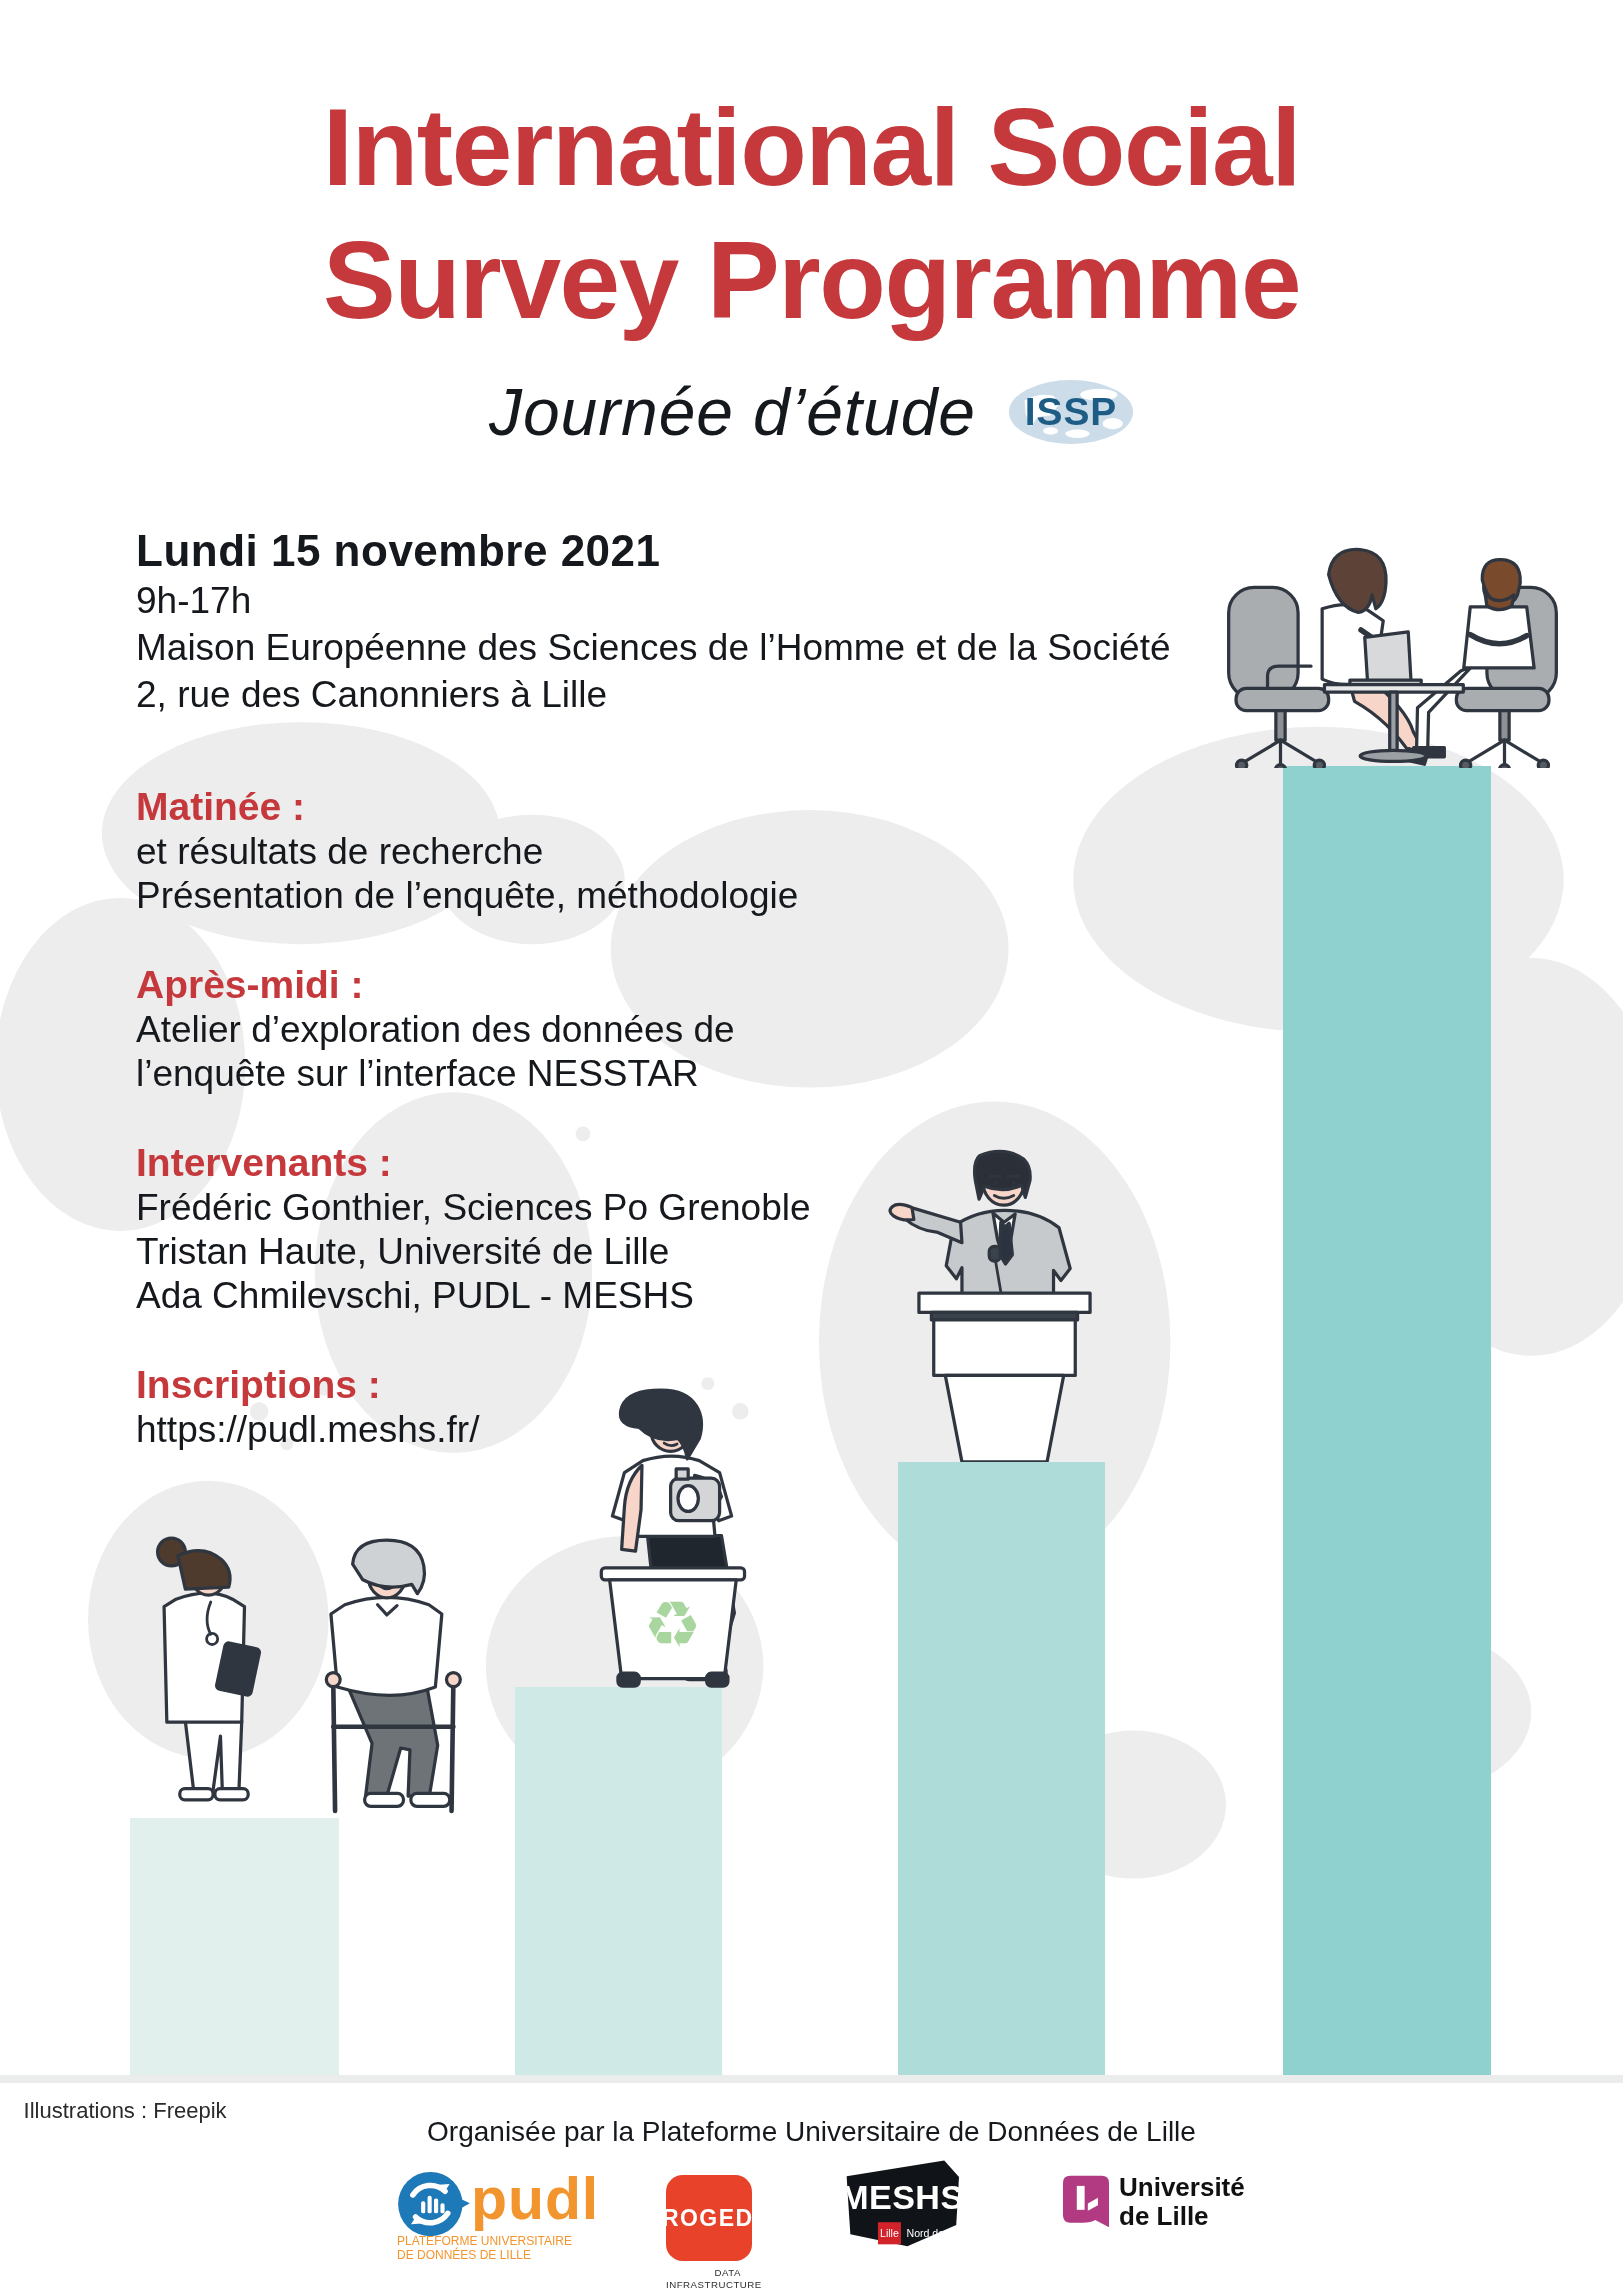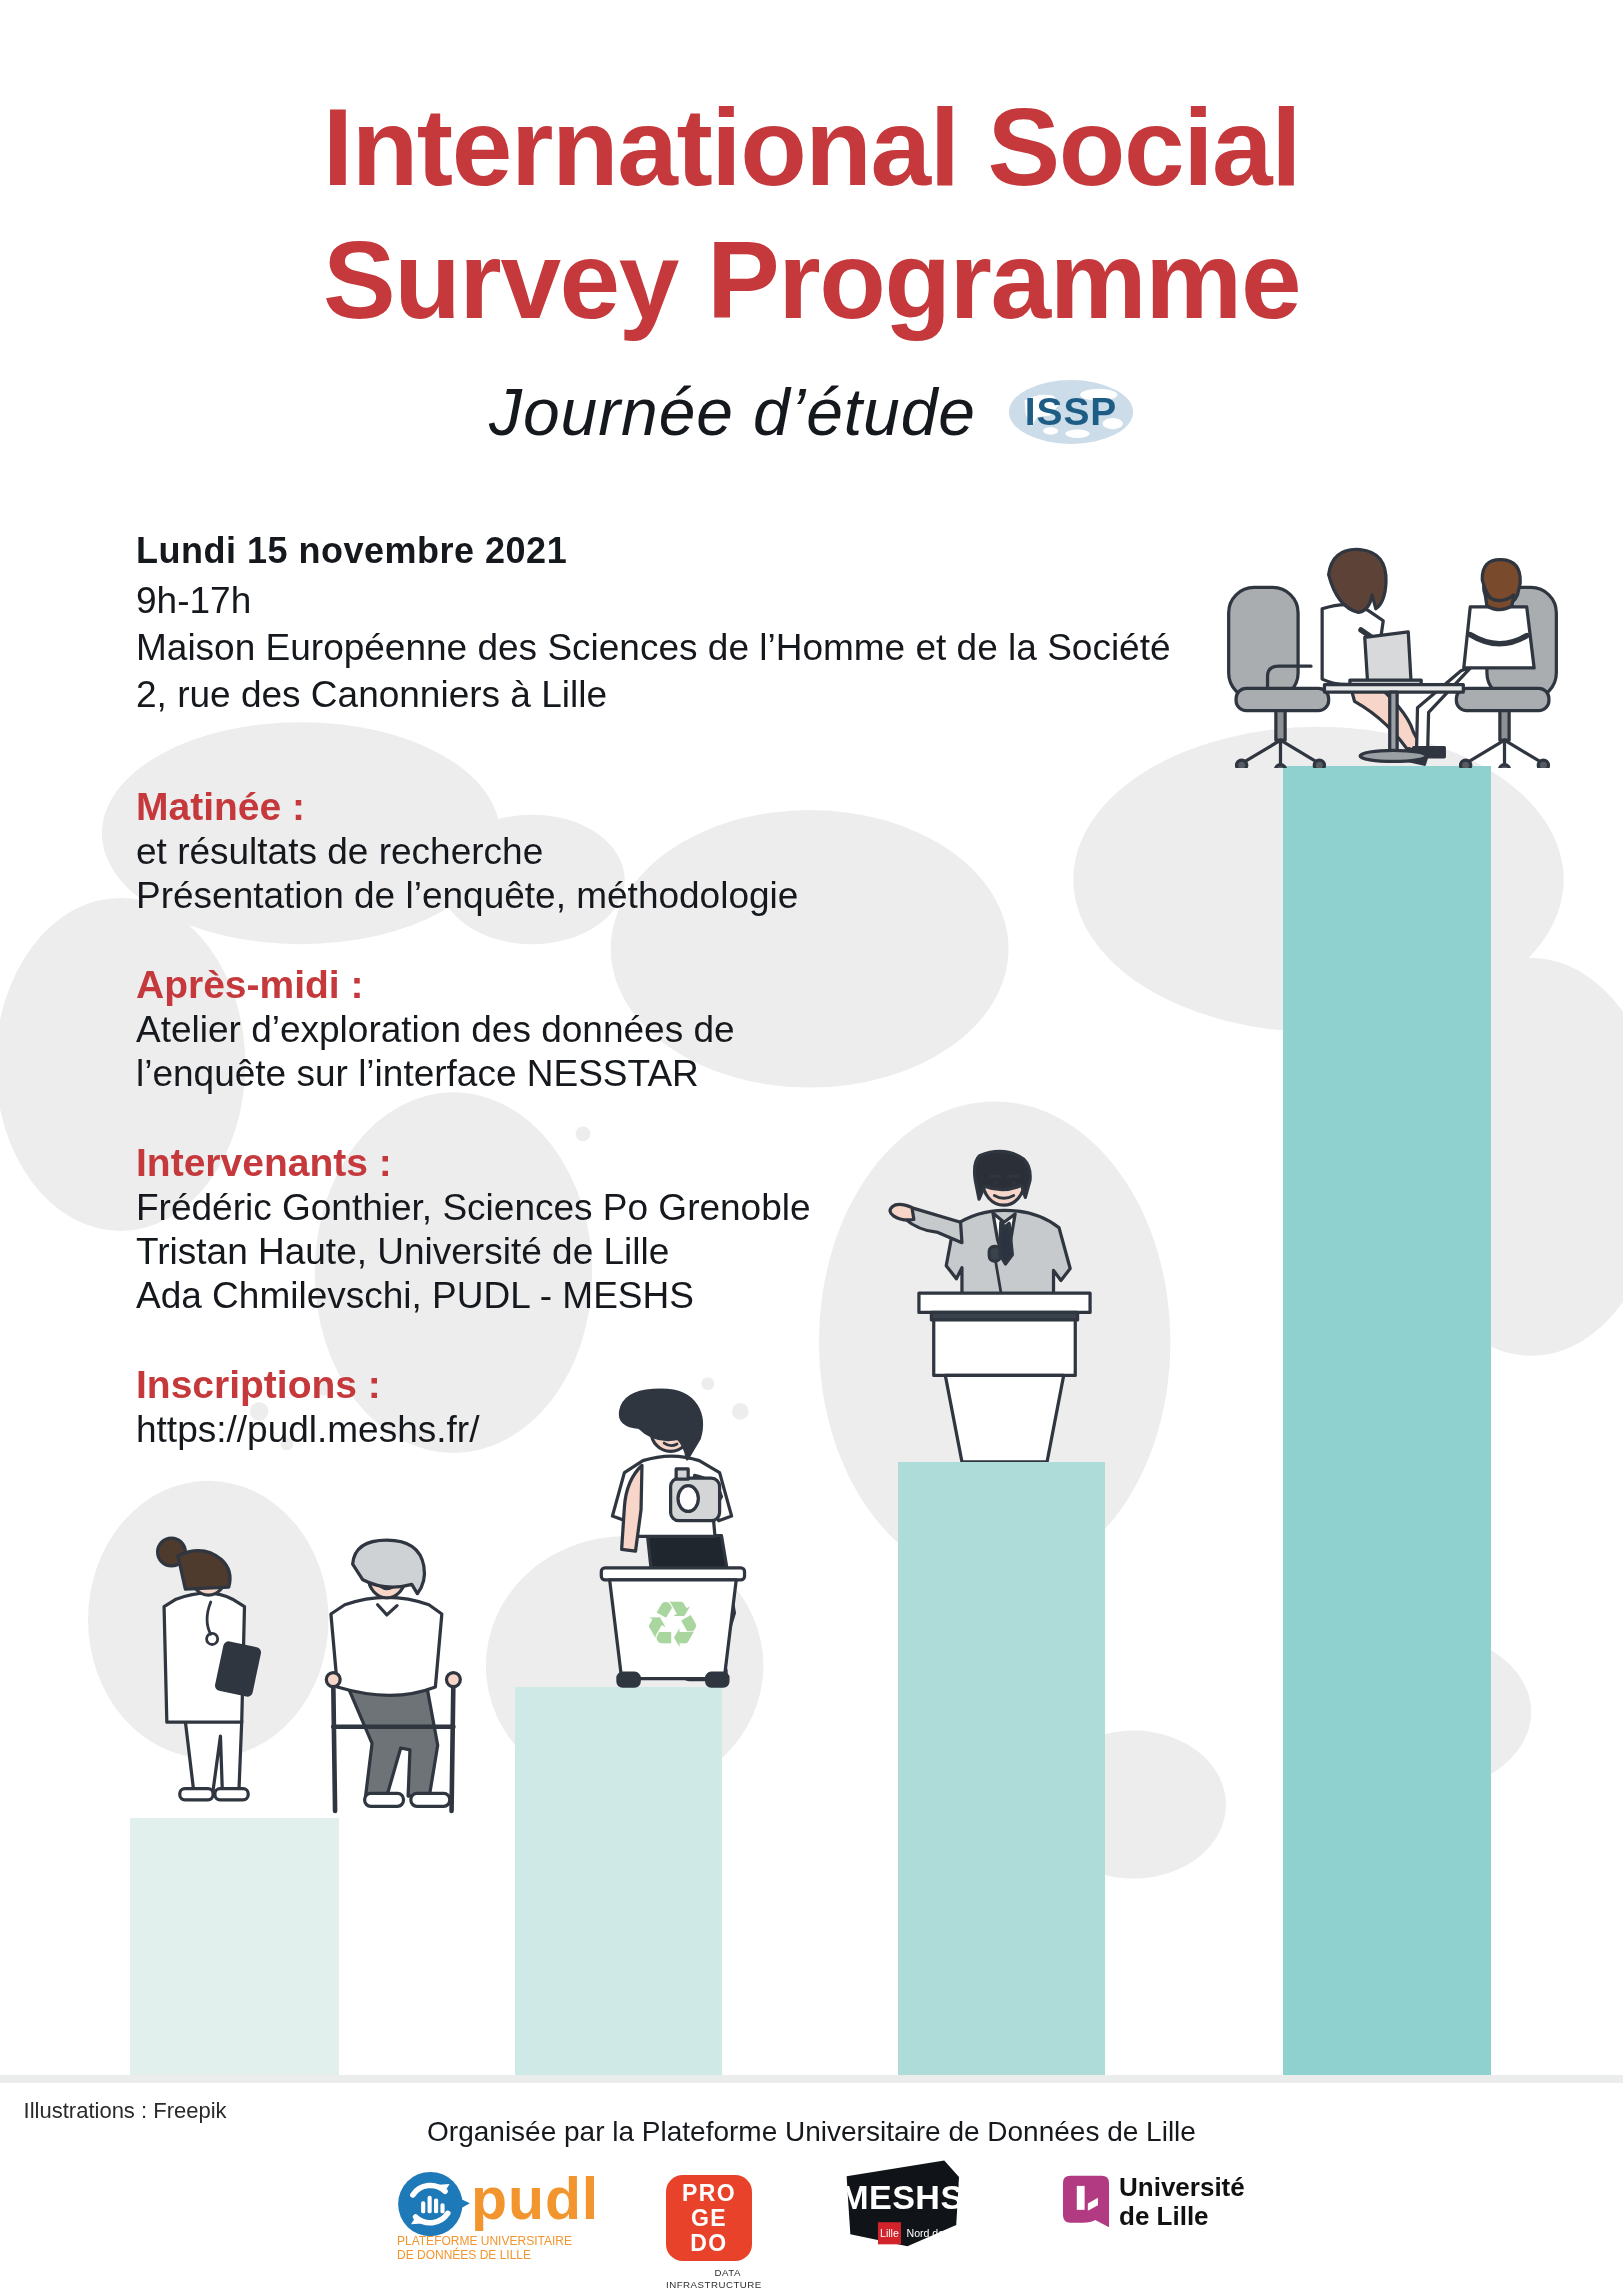--- a/index.html
+++ b/index.html
@@ -9,21 +9,21 @@
   .abs { position:absolute; }
 
   
   .title { left:71px; top:81px; width:1481px; text-align:center;
            color:#c5393c; font-weight:700; font-size:109px; line-height:133px; letter-spacing:-1.4px; }
   .subtitle-row { left:71px; top:374px; width:1481px; display:flex;
                   align-items:center; justify-content:center; gap:32px; }
   .subtitle-text { font-style:italic; font-size:66px; color:#15181c; letter-spacing:0.9px; }
 
   .event { left:136px; top:524px; color:#15181c; }
-  .event-date { font-size:36px; font-weight:700; line-height:53px; letter-spacing:0.5px; }
+  .event-date { font-size:44px; font-weight:700; line-height:53px; letter-spacing:0.5px; }
   .event-line { font-size:37px; line-height:47px; font-weight:400; }
 
   .sections { left:136px; top:783px; }
   .section { margin-bottom:43px; }
   .sec-head { font-size:39px; font-weight:700; color:#c5393c; line-height:47px; }
   .sec-line { font-size:37px; line-height:44px; color:#15181c; }
 
   .credits { left:23.6px; top:2098px; font-size:22px; color:#2a2a2a; }
   .organizer { left:71px; top:2116px; width:1481px; text-align:center;
                font-size:28px; color:#15181c; }
@@ -36,21 +36,21 @@
   .bar-4 { left:1283px; top:766px; width:208px; height:1310px; background:#8ed1ce; }
   .baseline-strip { left:0; top:2075px; width:1623px; height:7.9px; background:#ebecec; }
 
   
   .pudl-name { left:471px; top:2165px; font-size:59px; font-weight:700;
                color:#f3952e; letter-spacing:0.9px; }
   .pudl-tagline { left:397px; top:2234px; width:194px; font-size:12px; line-height:14px;
                   color:#f3952e; letter-spacing:0px; }
   .progedo { left:666px; top:2175px; width:86px; }
   .pg-box { width:86px; height:86px; background:#e8432a; border-radius:16.7px; color:#fff;
-            display:flex; flex-direction:column; align-items:center; justify-content:center;
+            display:flex; flex-direction:row; align-items:center; justify-content:center;
             font-weight:700; font-size:23px; line-height:25px; letter-spacing:1.4px; }
   .pg-sub { margin-top:5.6px; text-align:right; font-size:9.7px; line-height:12px;
             color:#2f2f2f; letter-spacing:0.5px; padding-right:11px; }
   .univ-text { left:1119px; top:2173px; font-size:26px; line-height:29px;
                font-weight:700; color:#111; letter-spacing:0; }
 
   svg text { stroke:none; }
 </style>
 </head>
 <body>

